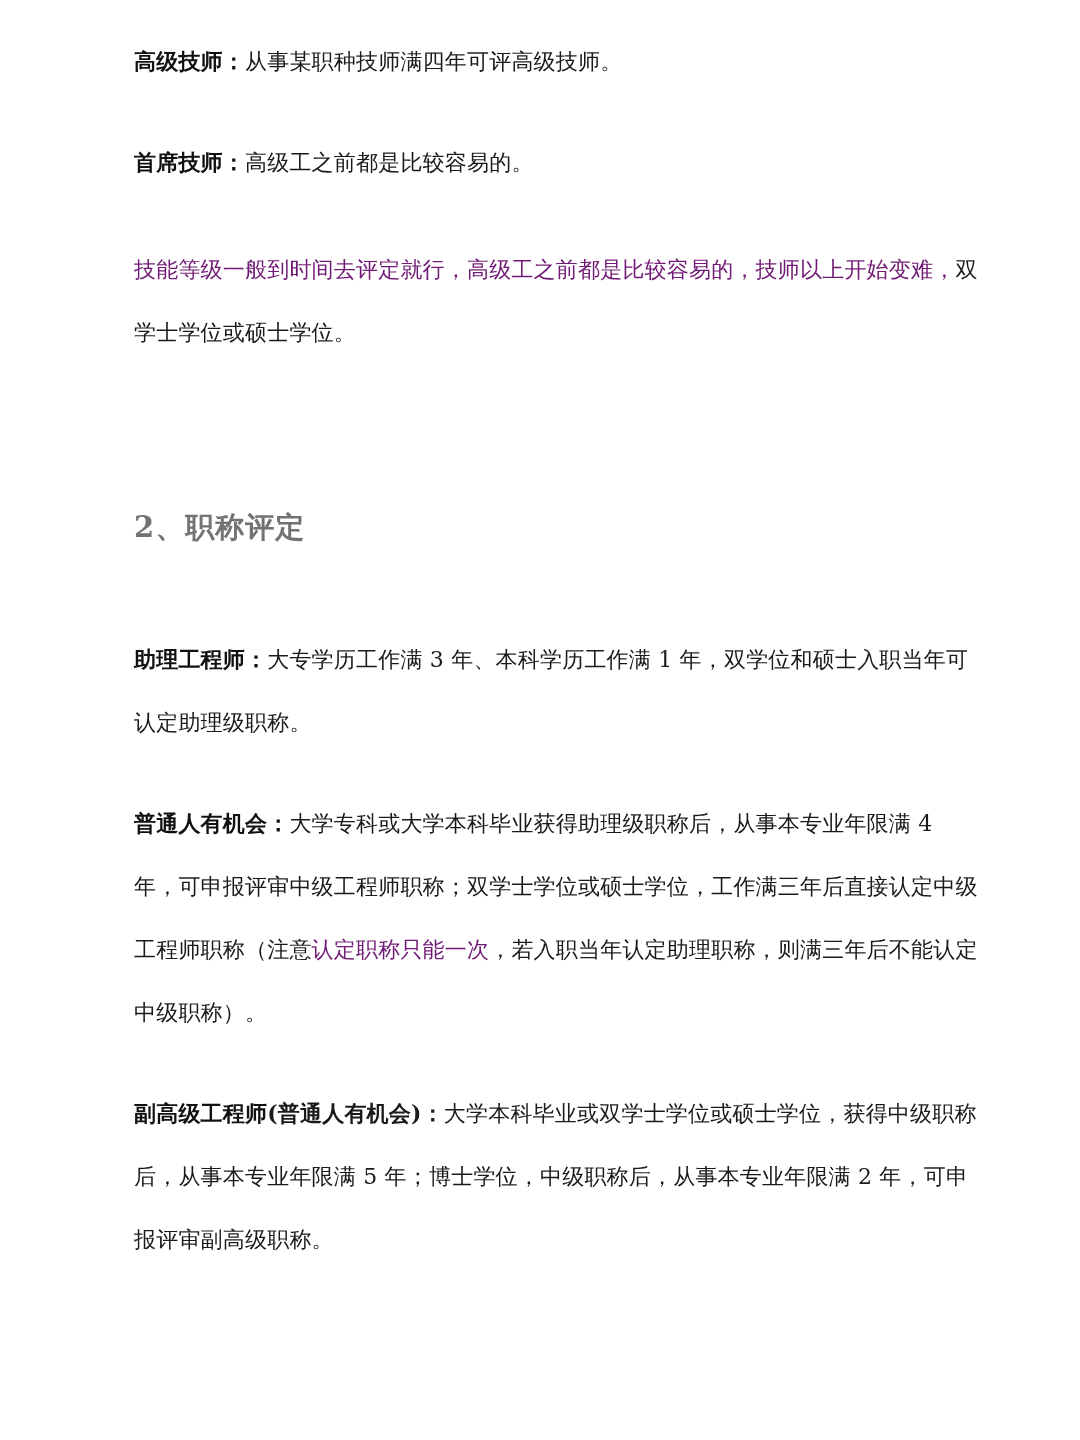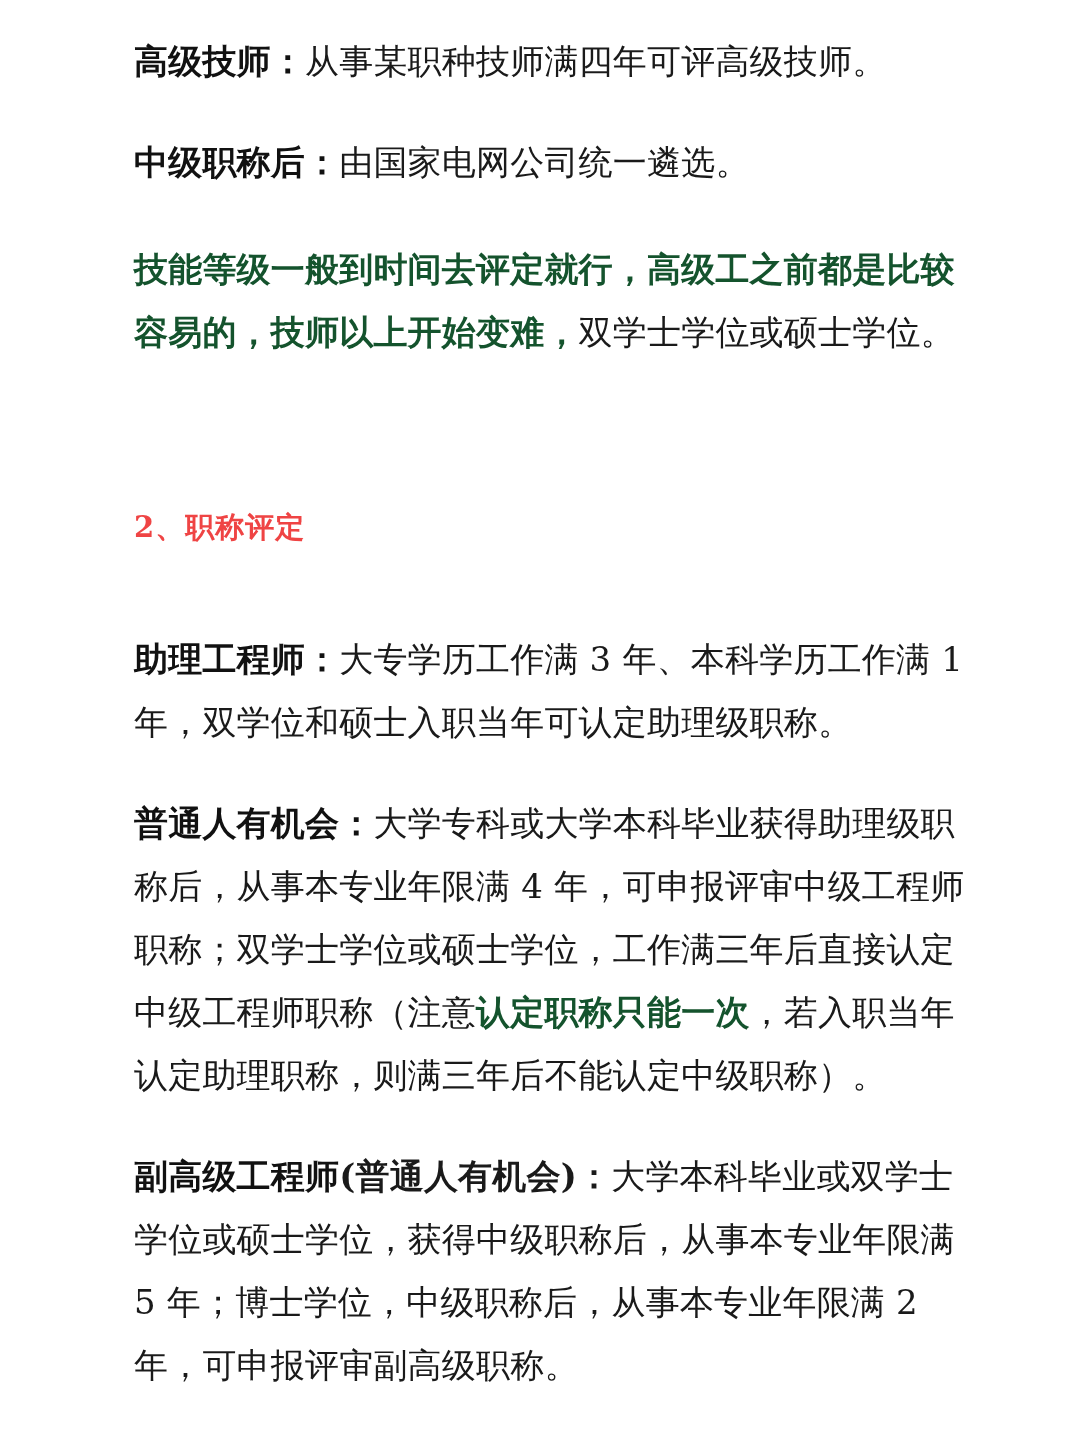--- a/index.html
+++ b/index.html
@@ -18,21 +18,21 @@
   .page {
     position: relative;
     width: 1080px;
     height: 1440px;
     background: #ffffff;
     box-sizing: border-box;
     padding: 0 100px 0 134px;
   }
 
   .para {
-    font-size: 34px;
+    font-size: 22px;
     line-height: 63px;
     letter-spacing: 0.2px;
     text-align: left;
     margin: 0;
     color: #1a1a1a;
     font-family: "DejaVu Serif", "Liberation Serif", serif;
   }
 
   
   .gap-sm { height: 30px; }
@@ -45,54 +45,54 @@
     font-weight: 700;
     color: #111111;
   }
 
   .lead-sub {
     font-weight: 700;
     color: #1a1a1a;
   }
 
   .red {
-    color: #14532d;
-    font-weight: 700;
+    color: #701a75;
+    font-weight: 400;
   }
 
   .blue {
     color: #2f43a0;
     font-weight: 600;
   }
 
   .heading2 {
     font-size: 29px;
     line-height: 46px;
     font-weight: 700;
-    color: #ef4444;
+    color: #737373;
     letter-spacing: 1px;
     margin: 0;
     font-family: "DejaVu Serif", "Liberation Serif", serif;
   }
 </style>
 </head>
 <body>
 
 <div class="page">
 
   <div class="gap-sm"></div>
 
   <p class="para">
     <span class="lead">高级技师：</span><span>从事某职种技师满四年可评高级技师。</span>
   </p>
 
   <div class="gap-md"></div>
 
   <p class="para">
-    <span class="lead">中级职称后：</span><span>由国家电网公司统一遴选。</span>
+    <span class="lead">首席技师：</span><span>高级工之前都是比较容易的。</span>
   </p>
 
   <div class="gap-lg"></div>
 
   <p class="para">
     <span class="red">技能等级一般到时间去评定就行，高级工之前都是比较容易的，技师以上开始变难，</span><span>双学士学位或硕士学位。</span>
   </p>
 
   <div class="gap-xl"></div>
 

